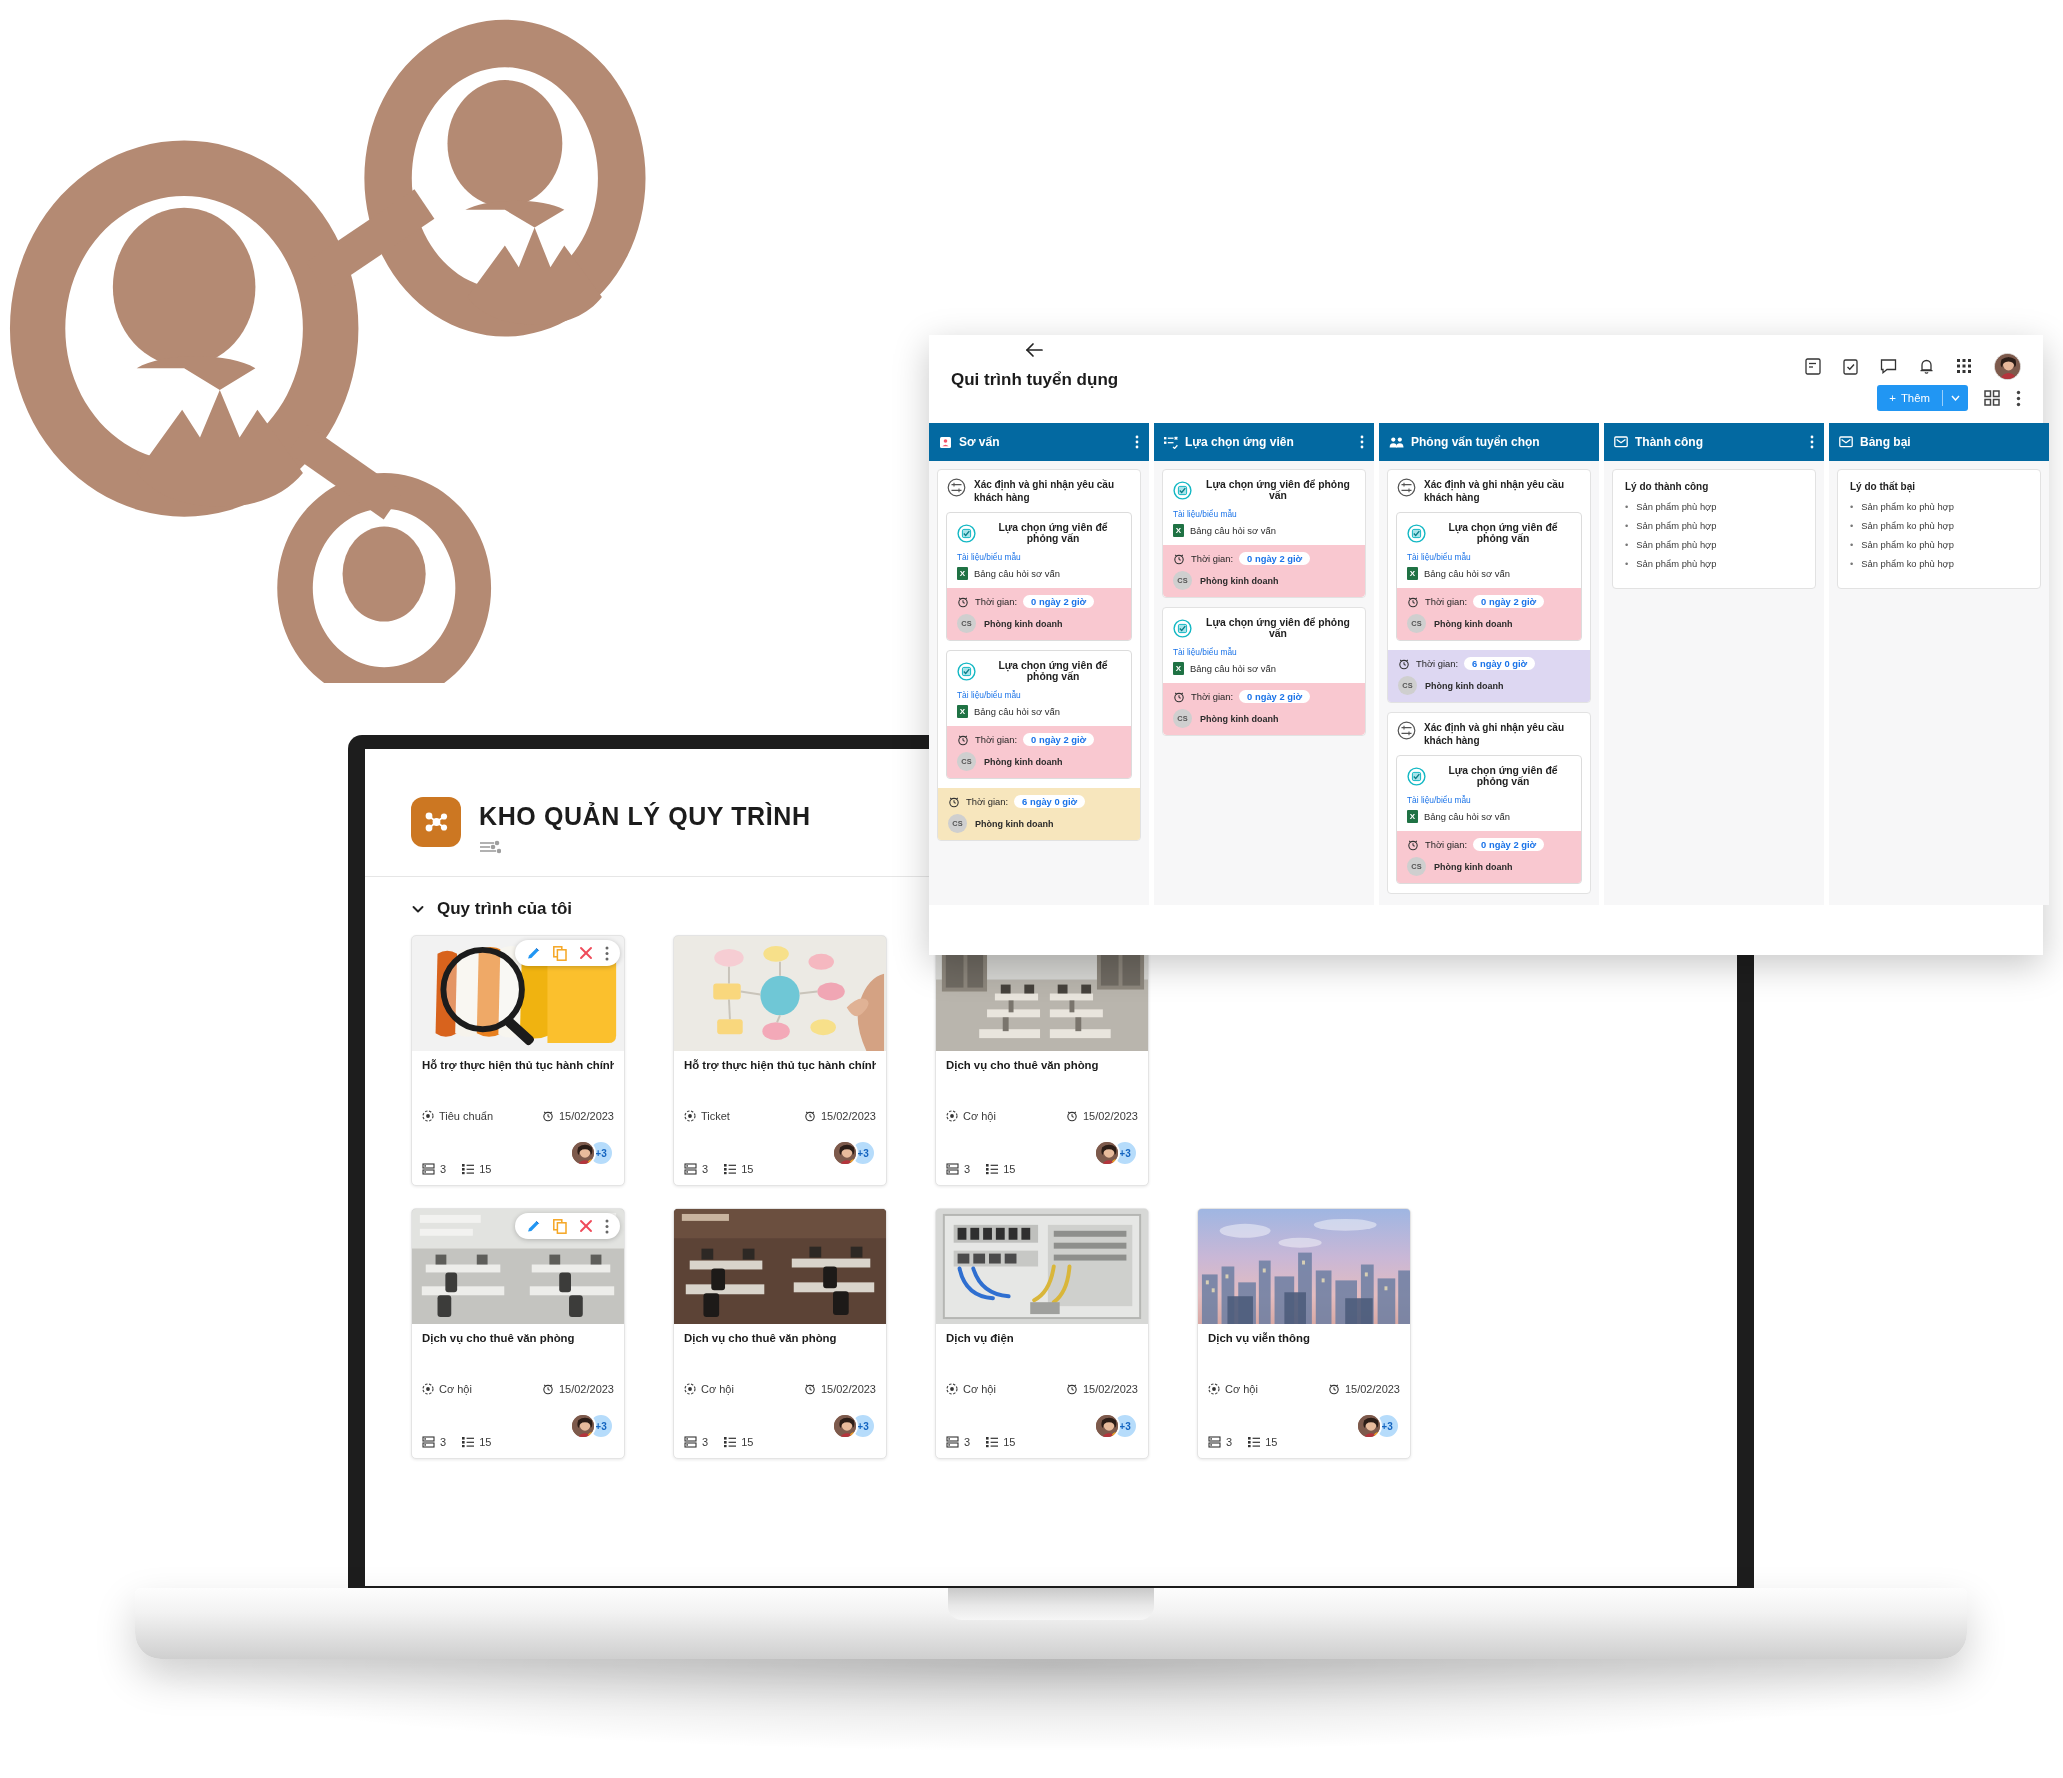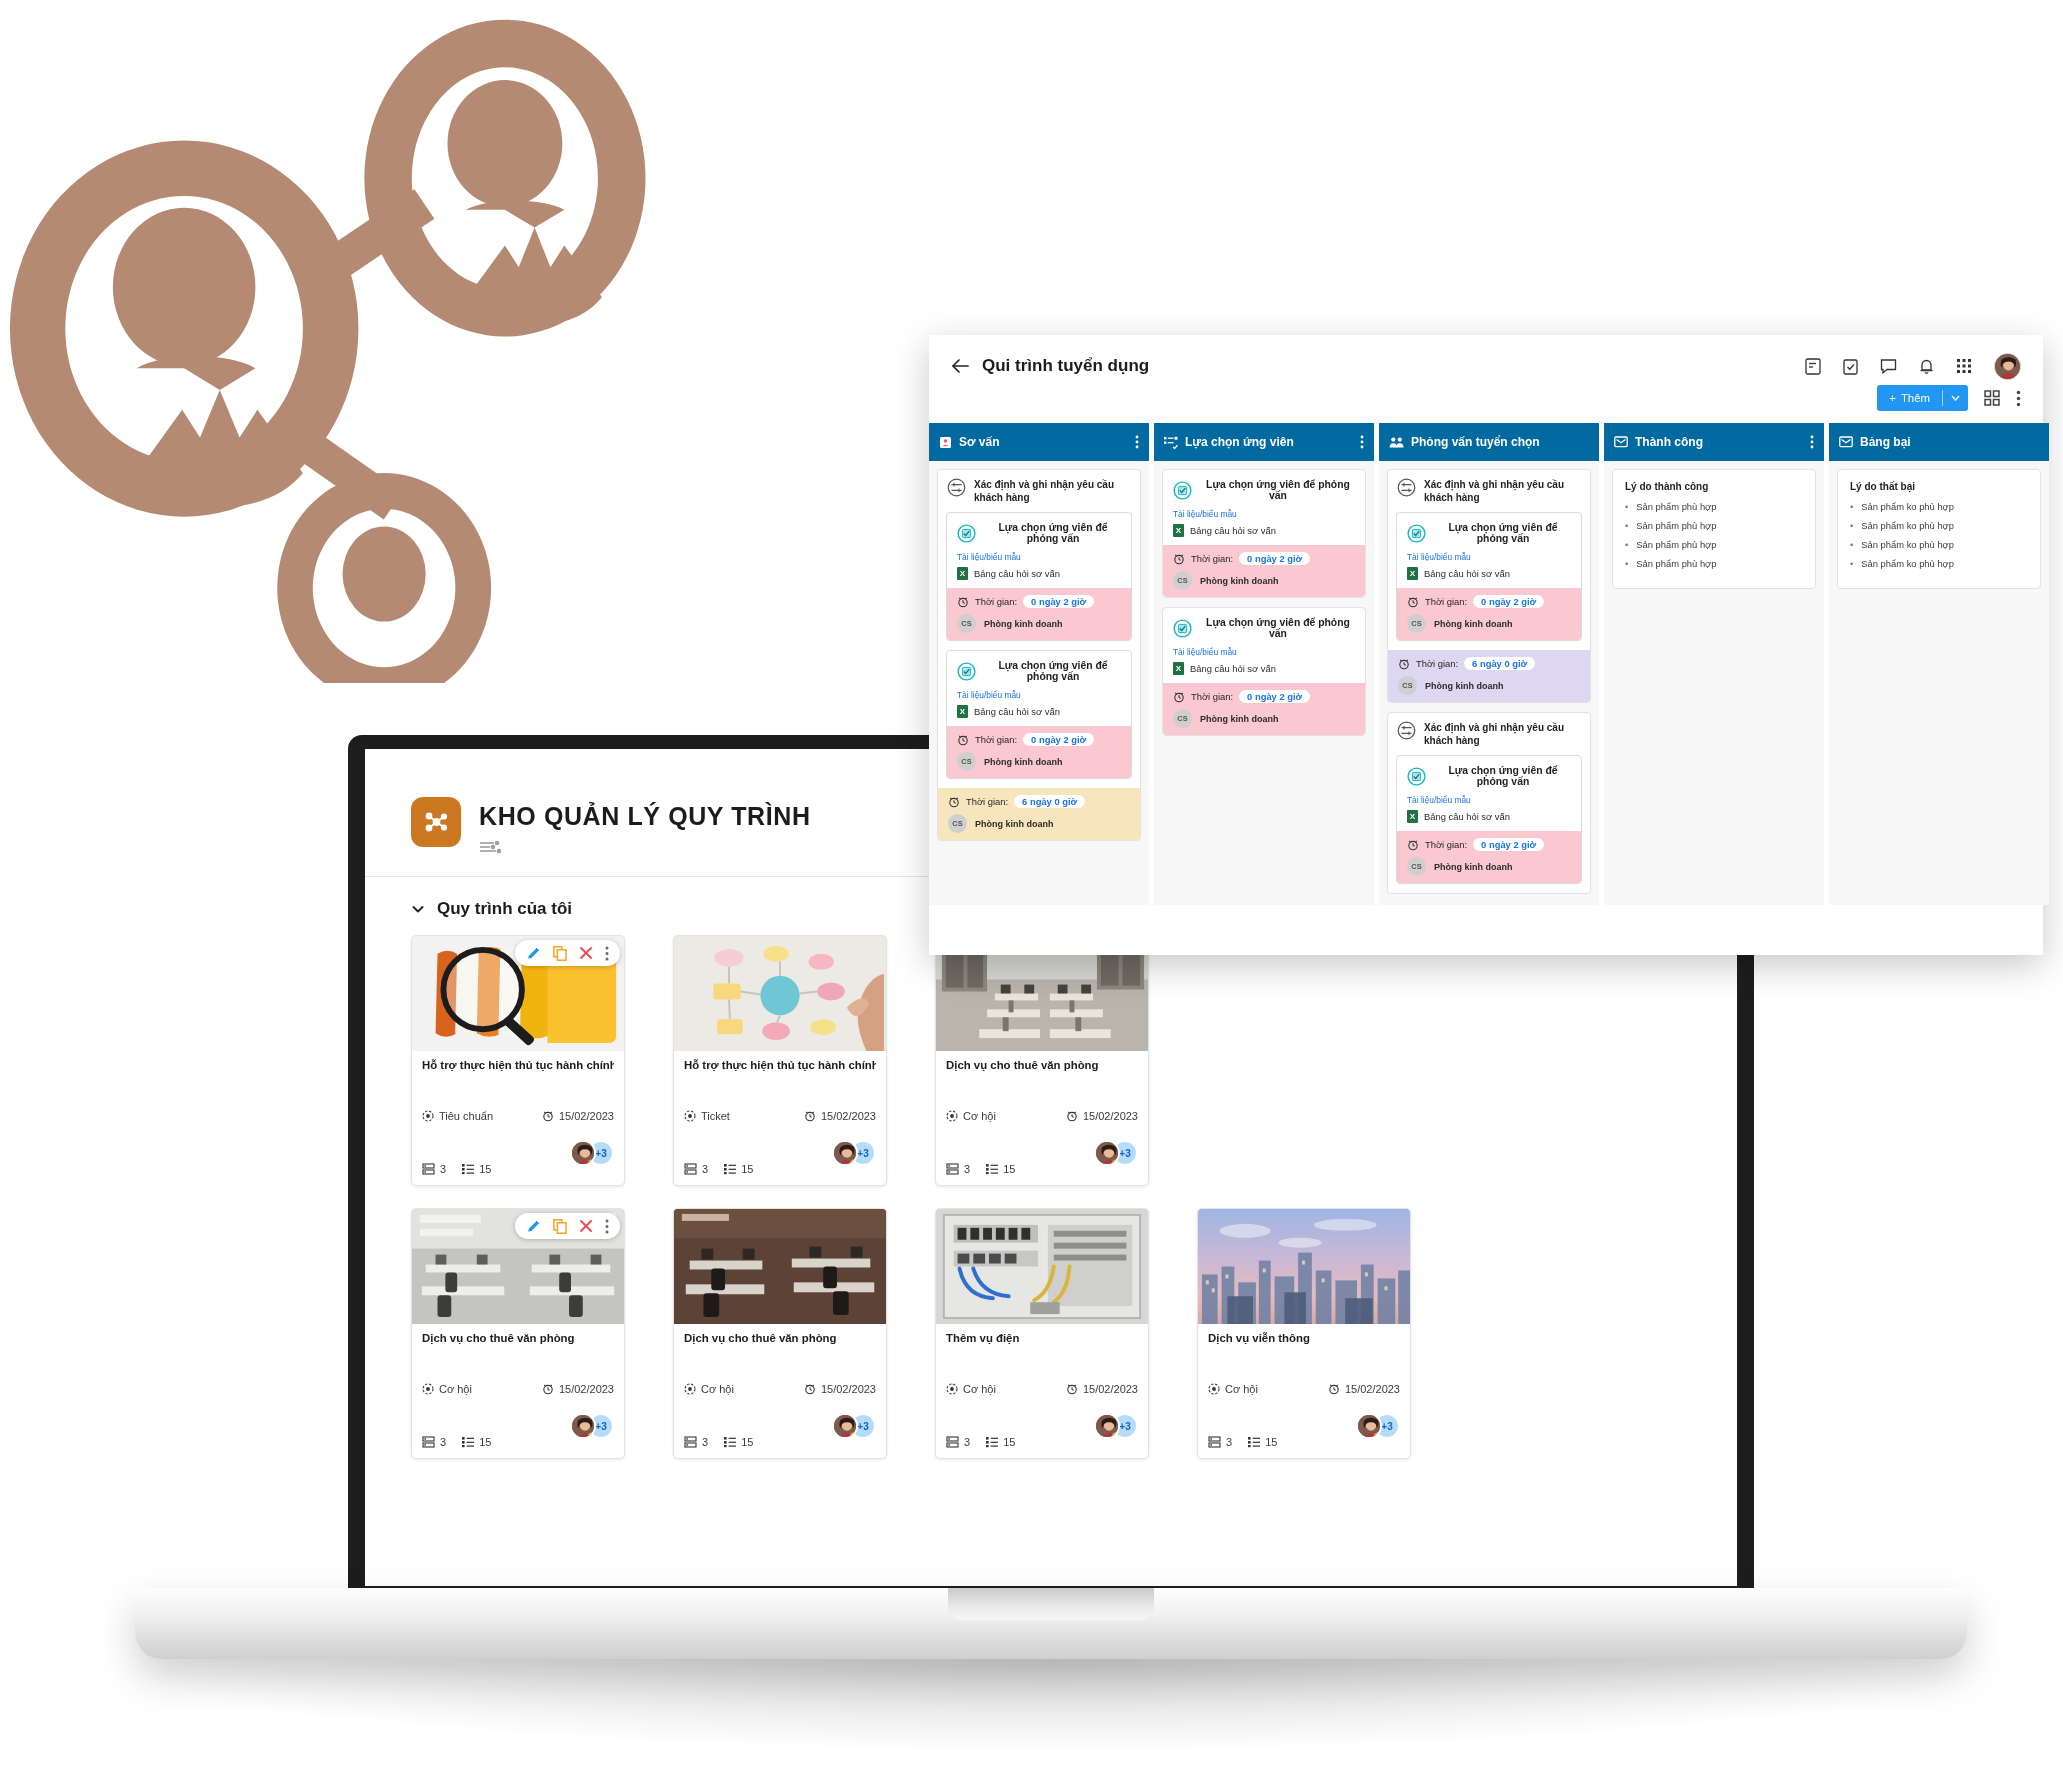--- a/index.html
+++ b/index.html
@@ -61,21 +61,21 @@
                  font-size:10px; font-weight:bold; display:flex; align-items:center;
                  justify-content:center; margin-left:-8px; border:2px solid #fff; }
   .card-actions { position:absolute; right:4px; top:4px; height:26px; background:#fff;
                   border-radius:14px; display:flex; align-items:center; gap:12px;
                   padding:0 11px; box-shadow:0 1px 5px rgba(0,0,0,.22); z-index:5; }
 
   
   #kanban { position:absolute; left:929px; top:335px; width:1114px; height:620px;
             background:#ffffff; z-index:6; box-shadow:0 10px 34px rgba(0,0,0,.22); }
   .kb-top { display:flex; align-items:center; padding:14px 22px 0 22px; height:48px; }
-  .kb-back { display:flex; align-items:center; gap:12px; }
+  .kb-back { display:flex; align-items:center; gap:12px;flex-direction:column; }
   .kb-title { font-size:17px; font-weight:bold; color:#1c1c1c; }
   .kb-topicons { margin-left:auto; display:flex; align-items:center; gap:22px; }
   .kb-avatar { width:27px; height:27px; border-radius:50%; overflow:hidden; background:#8d5f4d;
                position:relative; border:1px solid #ddd; }
   .kb-sub { display:flex; align-items:center; justify-content:flex-end; gap:16px;
             padding:0 22px 10px 22px; height:40px; }
   .btn-add { height:26px; background:#2196f3; color:#fff; border-radius:3px; display:flex;
              align-items:center; font-size:11.4px; }
   .btn-add .lbl { padding:0 12px 0 12px; display:flex; align-items:center; gap:5px; }
   .btn-add .sep { width:1px; height:16px; background:rgba(255,255,255,.55); }
@@ -810,21 +810,21 @@
                       </g>
       <g stroke="#d9b63a" stroke-width="4" fill="none" stroke-linecap="round">
         <path d="M120 58 q-4 26 -20 34"></path>
                         <path d="M136 58 q-2 26 -16 36"></path>
                       </g>
       <rect x="96" y="94" width="30" height="12" fill="#9fa09d"></rect>
     </svg>
                   </div>
 
       <div class="pcard-body">
-        <div class="pcard-name">Thêm vụ điện</div>
+        <div class="pcard-name">Dịch vụ điện</div>
         <div class="pcard-meta">
           <span class="meta-item">
             <span>
                           <svg width="12" height="12" viewBox="0 0 12 12">
                             <circle cx="6" cy="6" r="5" fill="none" stroke="#444" stroke-width="1.2" stroke-dasharray="2.4 1.6"></circle>
                             <circle cx="6" cy="6" r="1.9" fill="#333"></circle>
                           </svg>
                         </span>
             <span>Cơ hội</span>
           </span>

